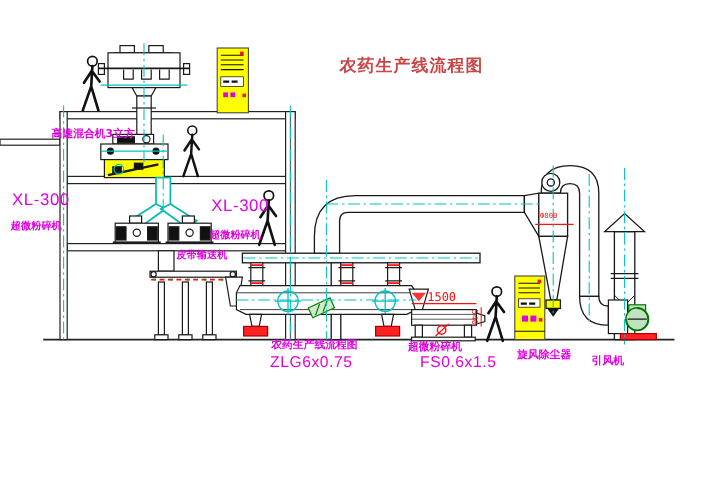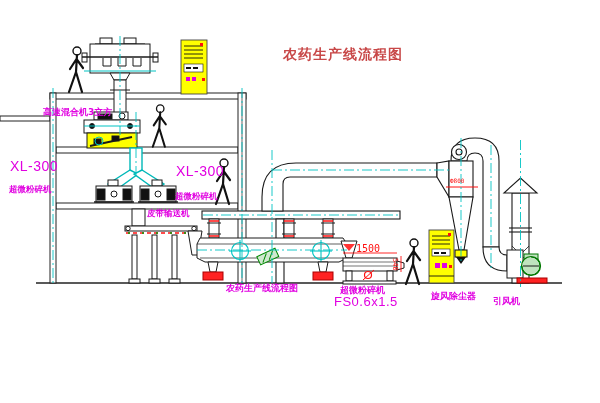--- a/index.html
+++ b/index.html
@@ -249,23 +249,24 @@
 <div class="lbl" style="left:43px;top:108px;font-size:9px;">高速混合机3立方</div>
 
 <div class="lbl cad" style="left:10px;top:159px;font-size:14px;">XL-300</div>
 <div class="lbl" style="left:9px;top:185px;font-size:8.5px;">超微粉碎机</div>
 <div class="lbl cad" style="left:176px;top:164px;font-size:14px;">XL-300</div>
 <div class="lbl" style="left:175px;top:192px;font-size:8.5px;">超微粉碎机</div>
 
 <div class="lbl" style="left:147px;top:209px;font-size:8.5px;">皮带输送机</div>
 
 <div class="lbl" style="left:226px;top:284px;font-size:9px;">农药生产线流程图</div>
+<div class="lbl cad" style="left:225px;top:295px;font-size:13px;">ZLG6x0.75</div>
 
 <div class="lbl" style="left:340px;top:286px;font-size:9px;">超微粉碎机</div>
-<div class="lbl cad" style="left:334px;top:295px;font-size:13px;">FS0.6x1.5</div>
+<div class="lbl cad" style="left:350px;top:295px;font-size:13px;">FS0.6x1.5</div>
 
 <div class="lbl" style="left:431px;top:292px;font-size:9px;">旋风除尘器</div>
 <div class="lbl" style="left:493px;top:297px;font-size:9px;">引风机</div>
 
 <div class="lbl dim" style="left:356px;top:244px;font-size:10px;">1500</div>
 <div class="lbl dim" style="left:450px;top:178px;font-size:6px;">Ф800</div>
 <div class="lbl dim" style="left:398px;top:258px;font-size:7px;transform:rotate(90deg);transform-origin:left top;">540</div>
 
 </div>
 

